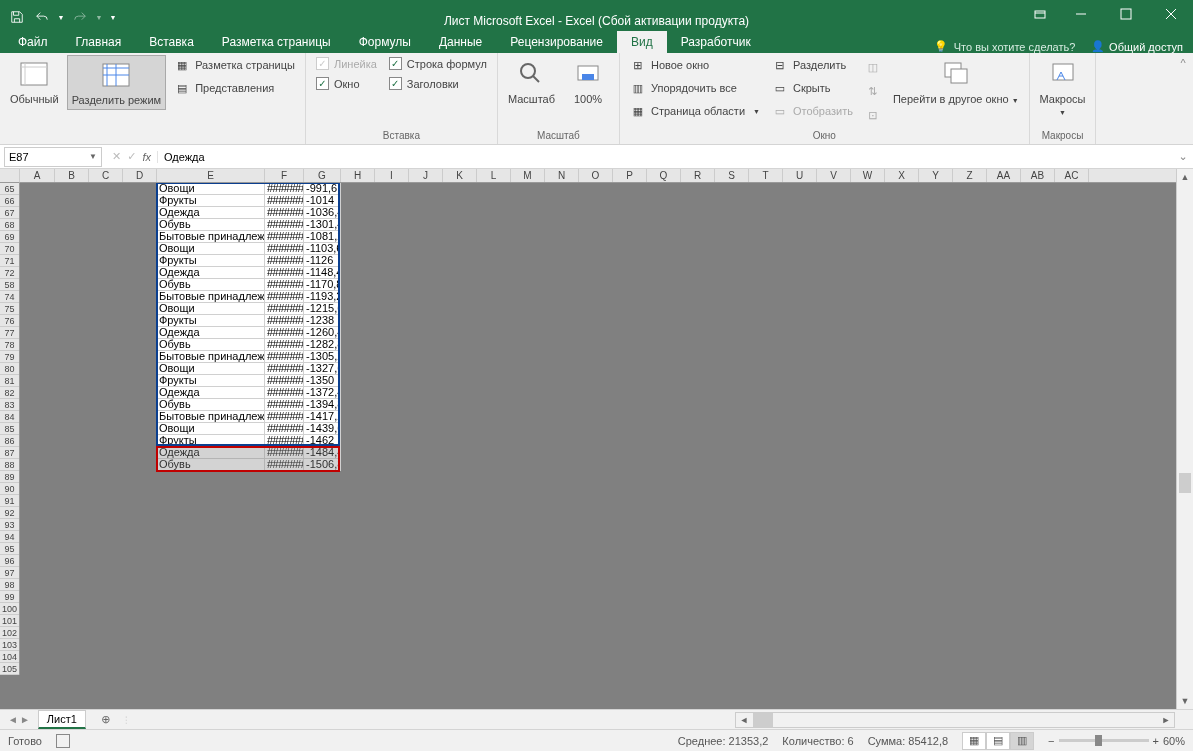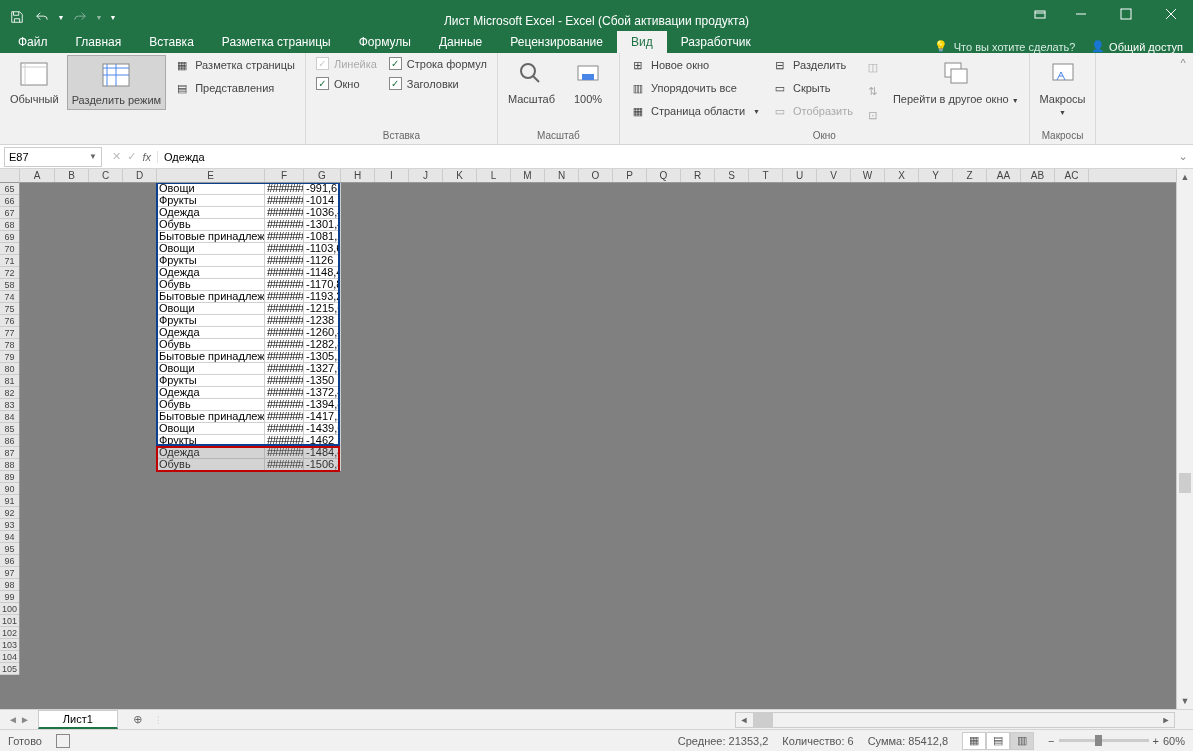--- a/index.html
+++ b/index.html
@@ -65,21 +65,21 @@
 .pc.f { width: 39px; letter-spacing:-0.5px;}
 .pc.g { width: 37px; text-align: left; }
 .page-outline-blue { position: absolute; border: 2px solid #0b3f8f; }
 .page-outline-red { position: absolute; border: 2px solid #c00000; background: rgba(128,128,128,0.35); }
 .watermark { position: absolute; font-size: 20px; color: #c7c7c7; pointer-events: none; }
 
 
 .sheettabs { height: 20px; background: #f1f1f1; border-top: 1px solid #d4d4d4; display: flex; align-items: center; position: relative; }
 .st-nav { display: flex; gap: 2px; padding: 0 8px; color: #888; }
 .st-nav span { font-size: 10px; }
-.st-tab { background: #fff; padding: 2px 24px; border: 1px solid #ccc; border-bottom: 2px solid #217346; font-size: 11px; }
+.st-tab { background: #fff; padding: 2px 8px; border: 1px solid #ccc; border-bottom: 2px solid #217346; font-size: 11px; }
 .st-add { width: 20px; height: 20px; display: flex; align-items: center; justify-content: center; color: #666; margin-left: 10px; border:1px solid transparent; border-radius:50%;}
 .hscroll { position: absolute; right: 18px; width: 440px; height: 16px; background: #f1f1f1; display: flex; align-items: center; border: 1px solid #ccc; }
 .hscroll .thumb { width: 20px; height: 14px; background: #cdcdcd; margin-left: 1px; }
 .hscroll .arr { width: 16px; text-align: center; color: #666; font-size: 9px; }
 .hscroll .track { flex:1; }
 .grip { color:#ccc; font-size:9px; padding:0 6px;}
 
 
 .status { height: 22px; background: #f1f1f1; border-top: 1px solid #d4d4d4; display: flex; align-items: center; padding: 0 8px; gap: 14px; font-size: 11px; color: #555; }
 .status .spacer { flex: 1; }

